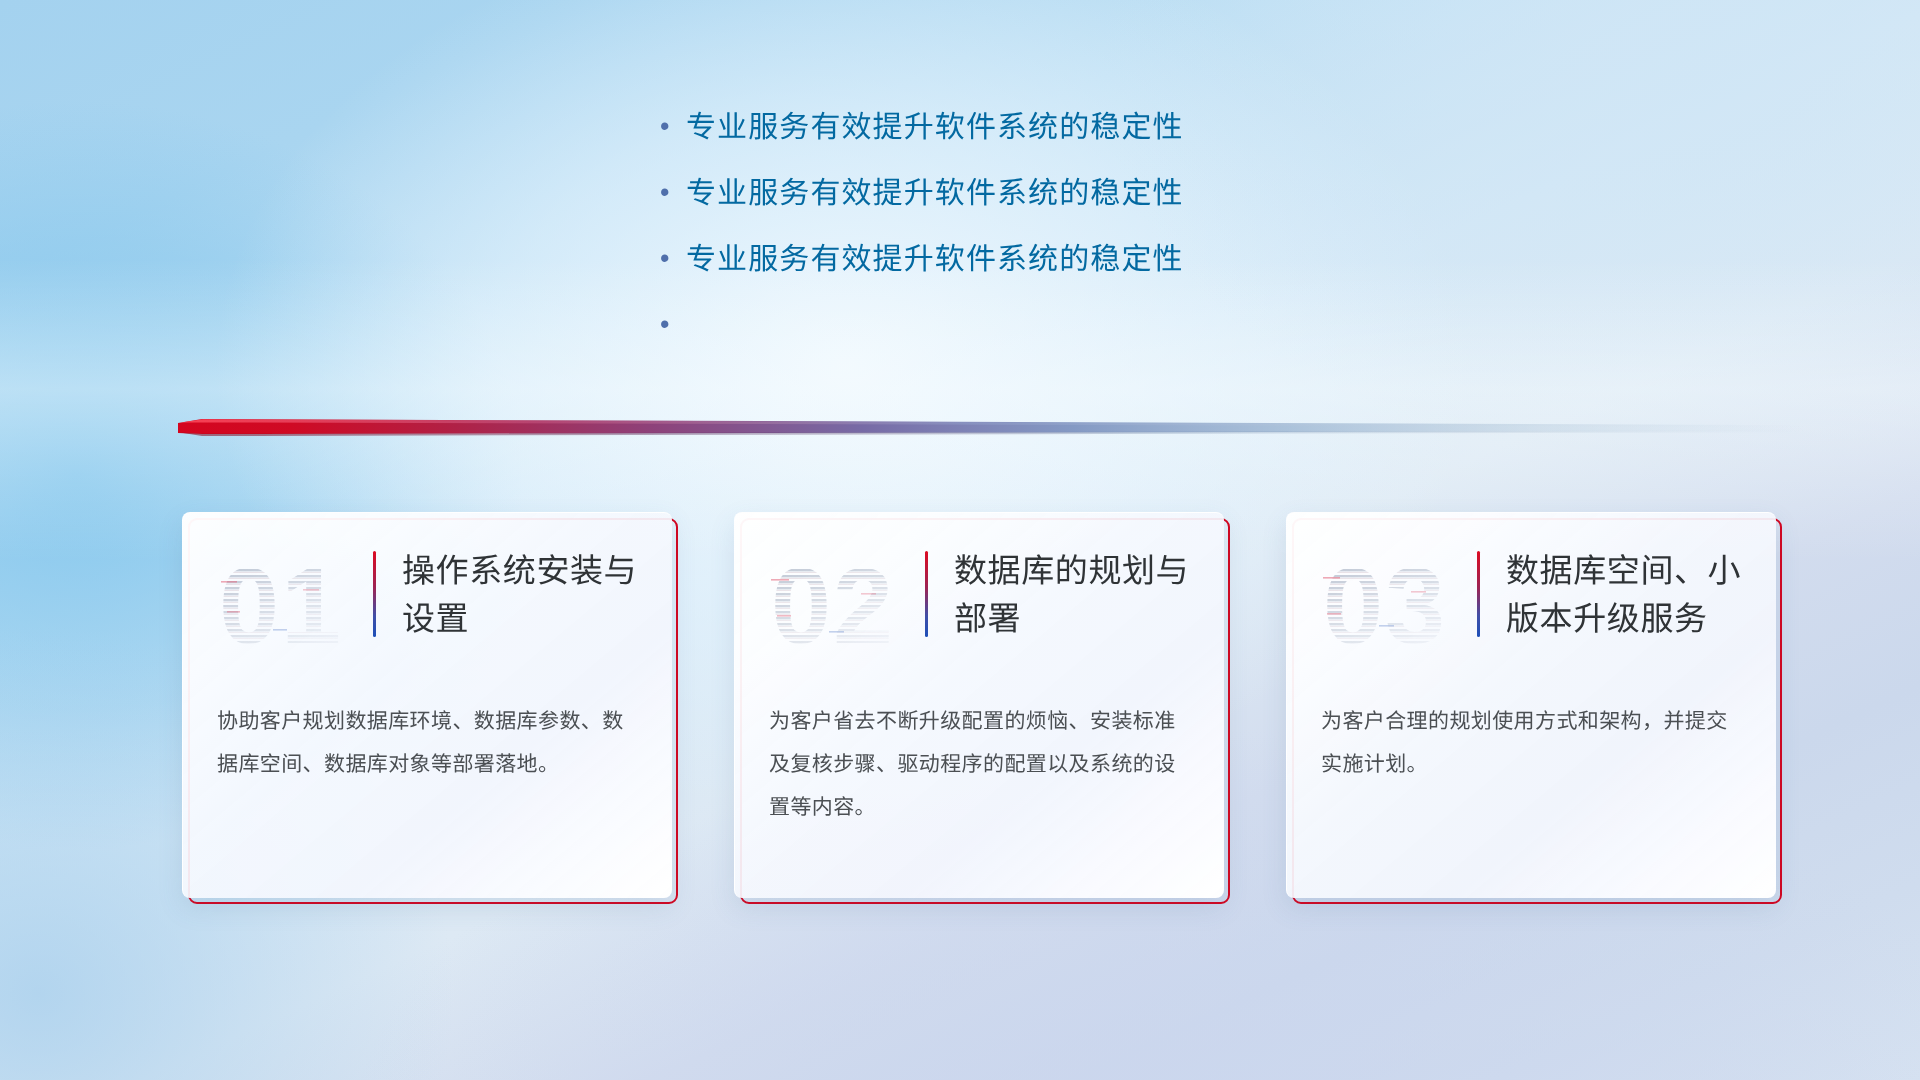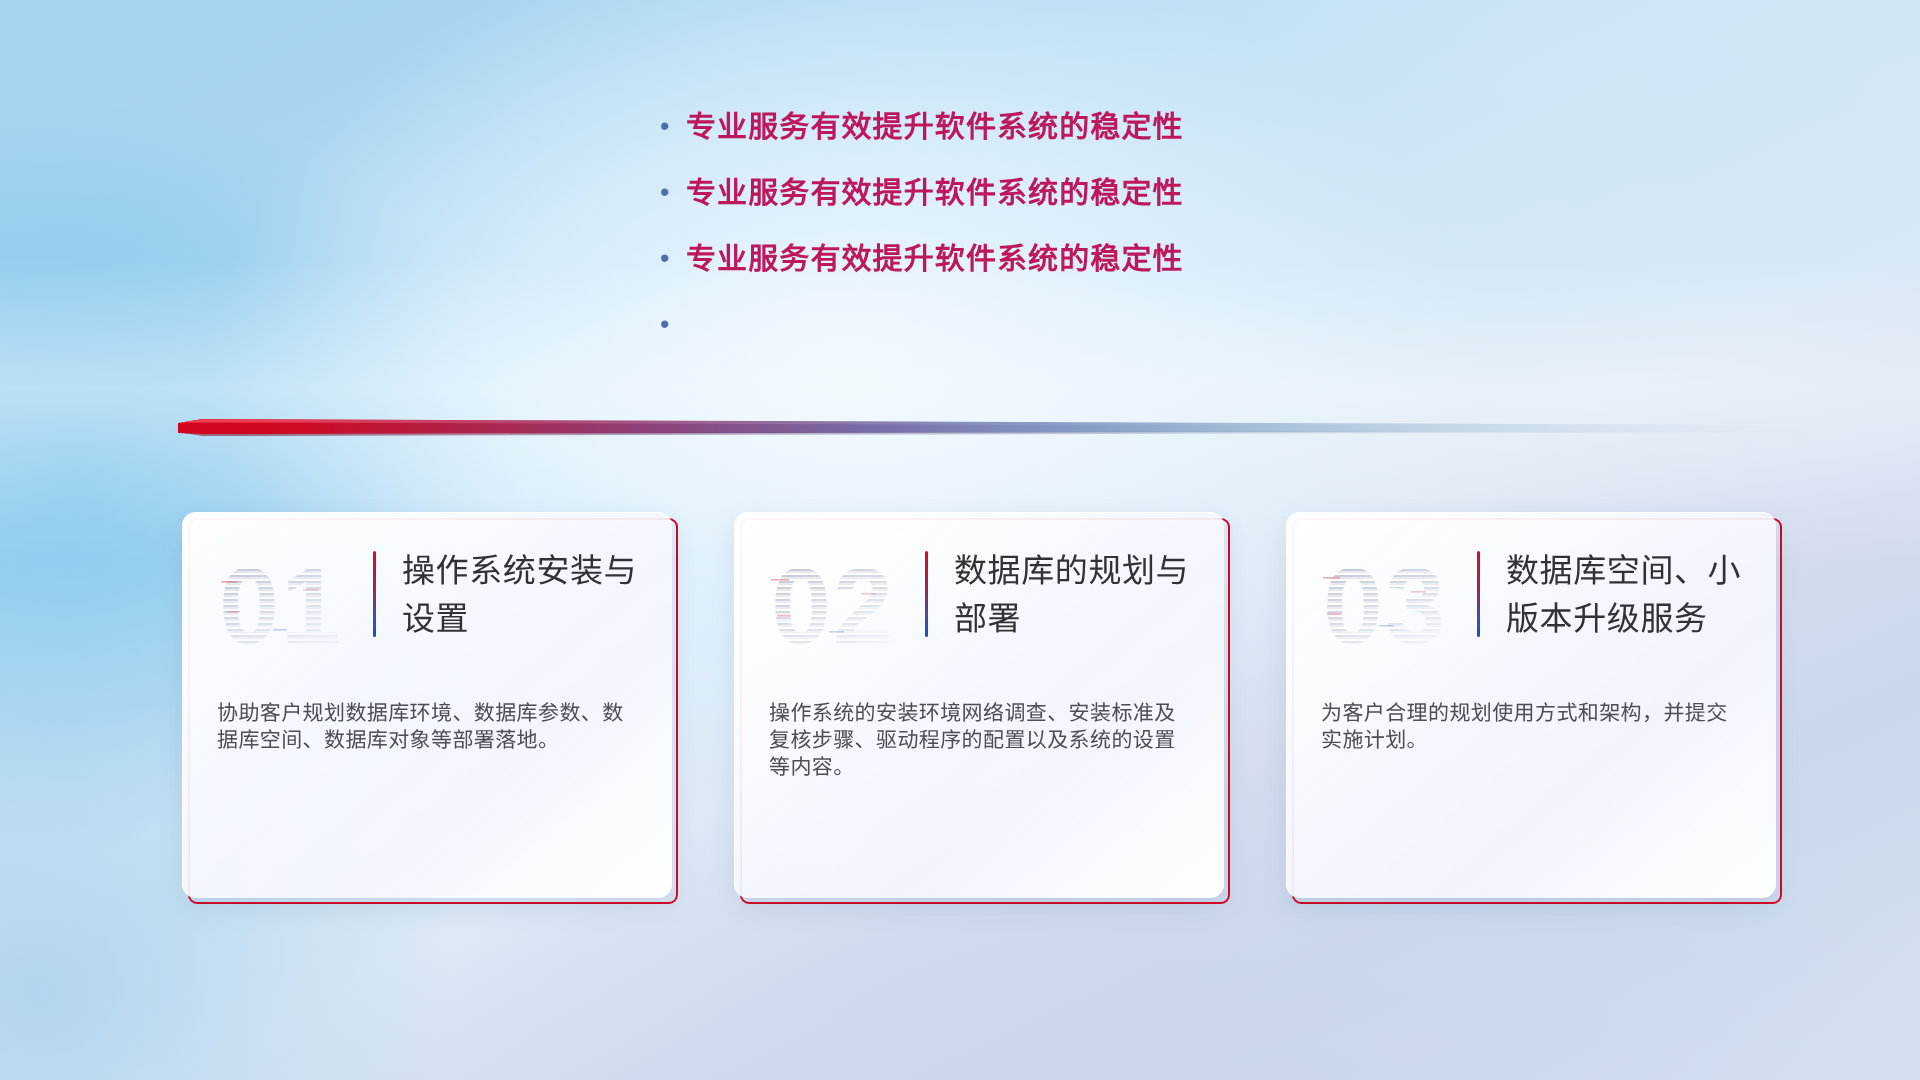--- a/index.html
+++ b/index.html
@@ -107,22 +107,22 @@
     font-size: 27px;
     line-height: 43px;
     color: #4f6fab;
     text-align: left;
   }
 
   .bullet-text {
     font-size: 30px;
     line-height: 43px;
     letter-spacing: 1.1px;
-    color: #be185d;
-    font-weight: 700;
+    color: #0369a1;
+    font-weight: 400;
     white-space: nowrap;
   }
 
   
   .divider-wrap {
     position: absolute;
     left: 178px;
     top: 418px;
     width: 1630px;
     height: 28px;
@@ -164,21 +164,21 @@
     box-sizing: border-box;
   }
 
   
   .card-body {
     position: absolute;
     left: 0;
     top: 0;
     right: 6px;
     bottom: 6px;
-    border-radius: 14px;
+    border-radius: 8px;
     box-sizing: border-box;
     border-top: 1px solid rgba(255,255,255,0.95);
     border-left: 1px solid rgba(255,255,255,0.88);
     background:
       linear-gradient(140deg,
         rgba(255,255,255,0.97) 0%,
         rgba(252,253,255,0.95) 22%,
         rgba(246,249,254,0.93) 44%,
         rgba(243,246,253,0.94) 66%,
         rgba(250,251,255,0.97) 84%,
@@ -229,21 +229,21 @@
     font-weight: 500;
     padding-top: 8px;
   }
 
   .card-desc {
     position: absolute;
     left: 34px;
     right: 36px;
     top: 186px;
     font-size: 21px;
-    line-height: 27px;
+    line-height: 43px;
     letter-spacing: 0.4px;
     color: #4b4f53;
     font-weight: 400;
   }
 </style>
 </head>
 <body>
 
 <div class="slide">
 
@@ -392,21 +392,21 @@
               <rect x="60" y="86" width="15" height="1.6" fill="#6d8fd0" opacity="0.40"></rect>
               <rect x="92" y="48" width="15" height="1.6" fill="#e2657a" opacity="0.35"></rect>
             </svg>
           </div>
 
           <div class="card-rule"></div>
 
           <div class="card-title">数据库的规划与部署</div>
         </div>
 
-        <div class="card-desc">操作系统的安装环境网络调查、安装标准及复核步骤、驱动程序的配置以及系统的设置等内容。</div>
+        <div class="card-desc">为客户省去不断升级配置的烦恼、安装标准及复核步骤、驱动程序的配置以及系统的设置等内容。</div>
       </div>
     </div>
 
     <div class="card">
       <div class="card-frame"></div>
       <div class="card-body">
 
         <div class="card-head">
 
           <div class="card-number">

